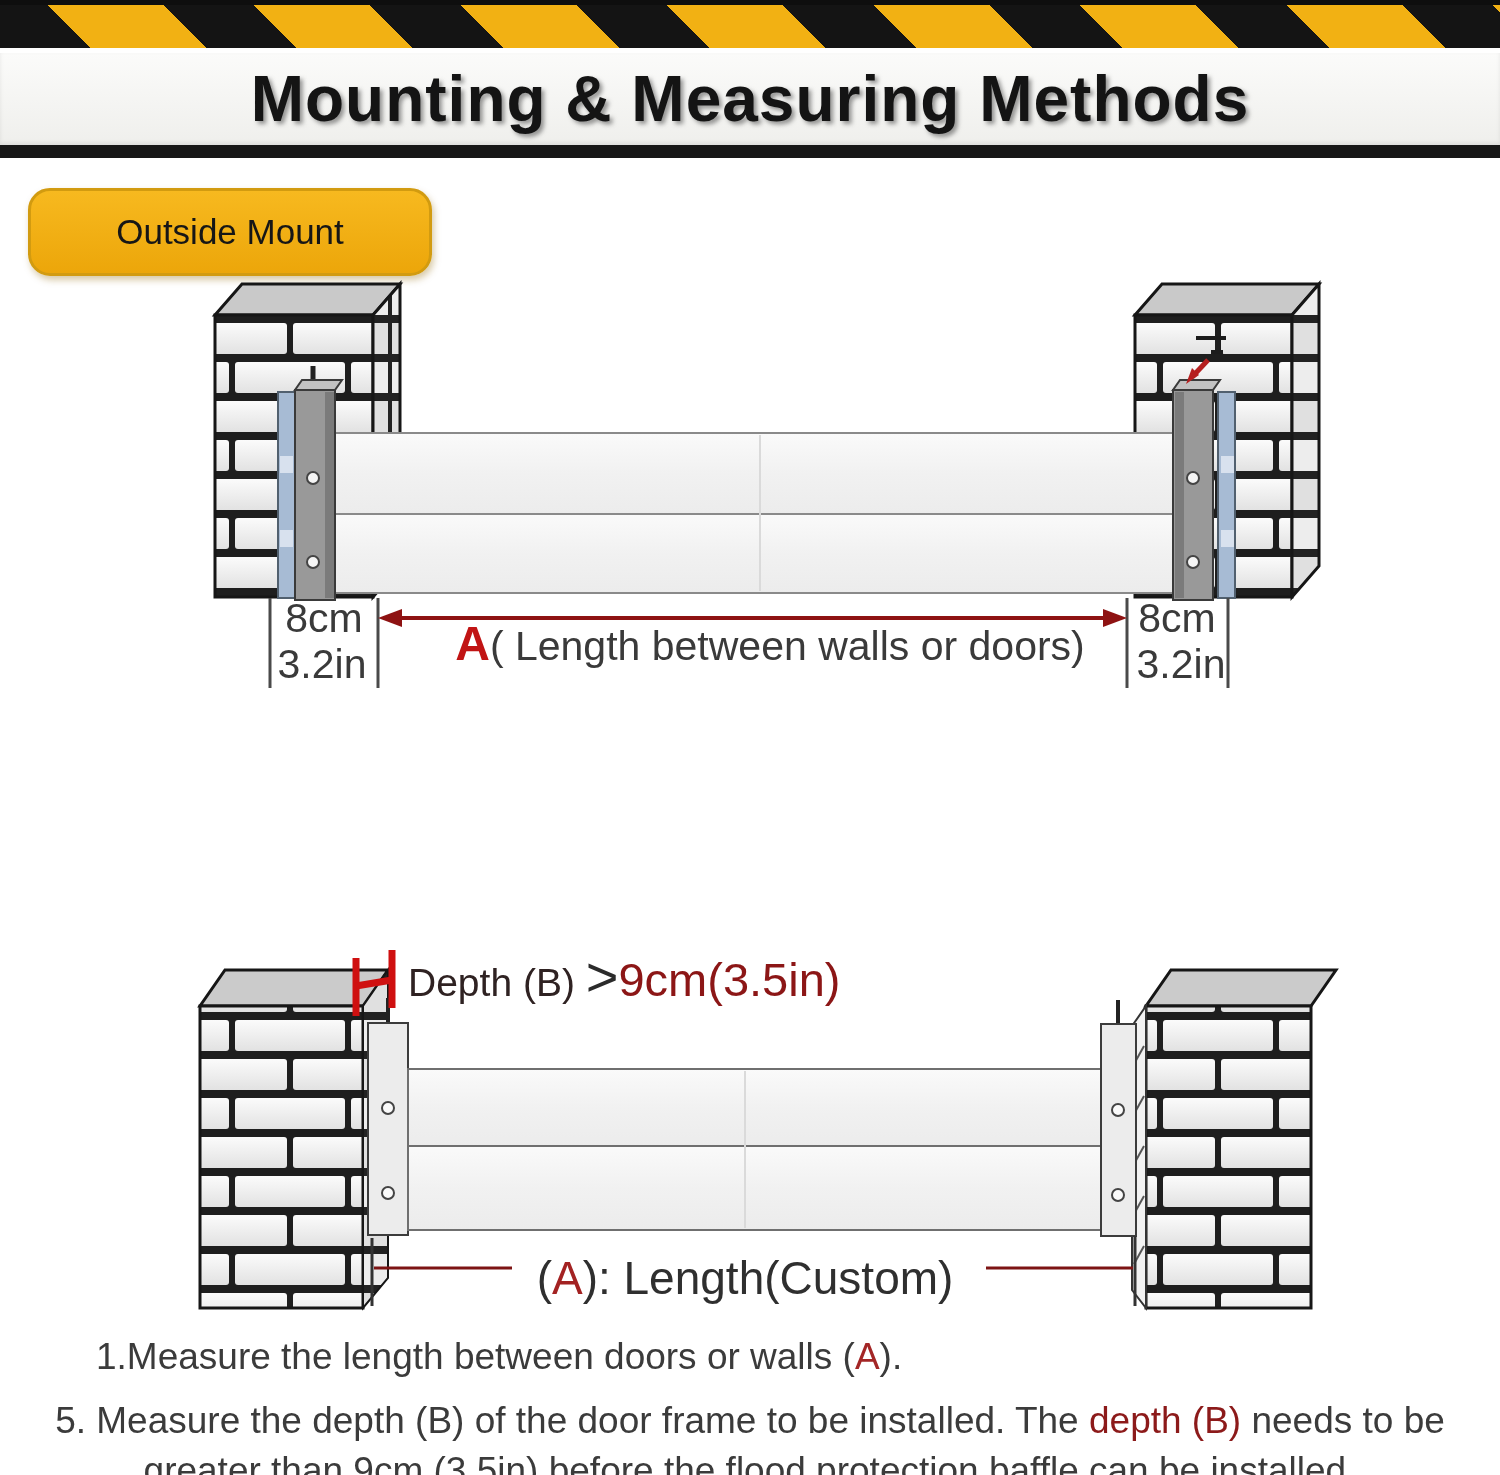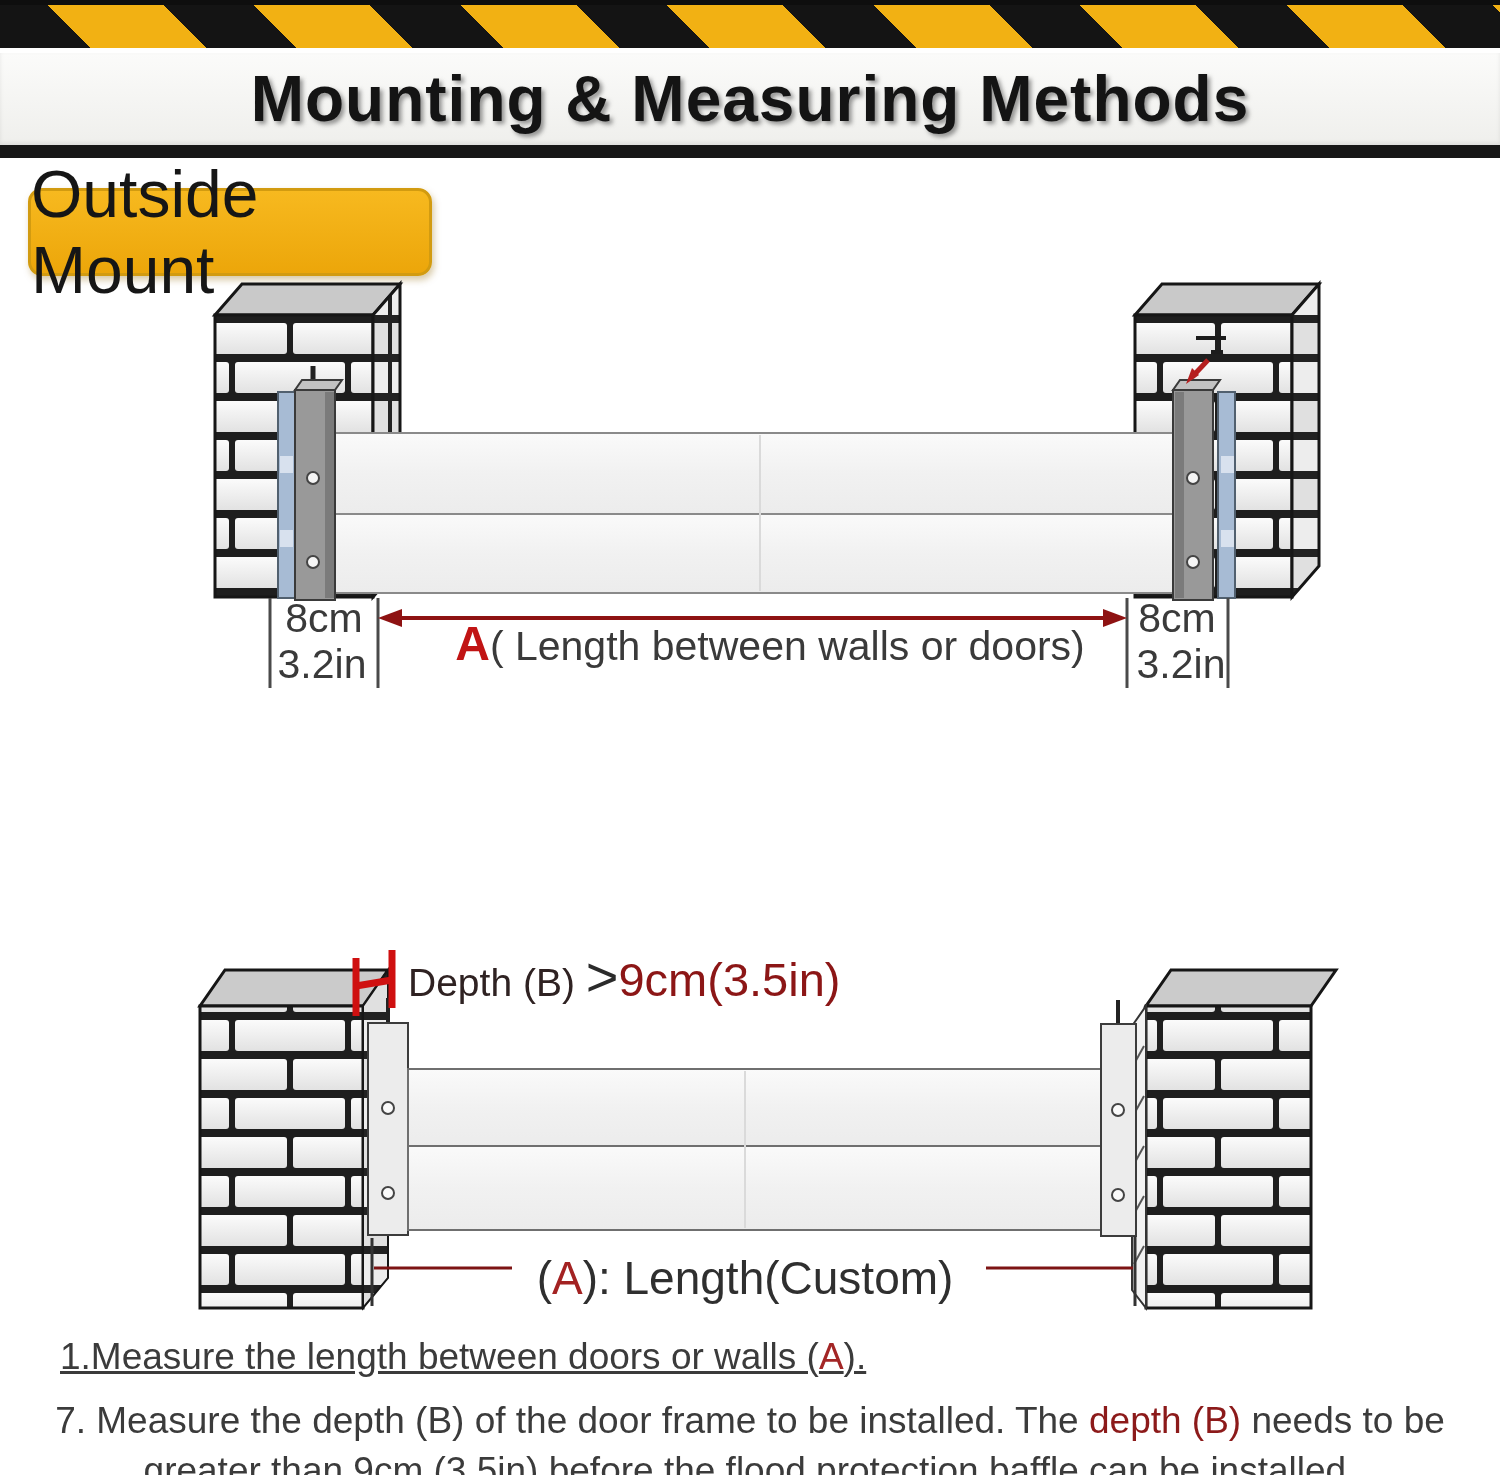--- a/index.html
+++ b/index.html
@@ -13,37 +13,37 @@
     border-bottom:3px solid #ffffff;}
   .title-band{position:absolute;left:0;top:53px;width:1500px;height:92px;
     background:linear-gradient(#fbfbfa,#efefec);display:flex;align-items:center;justify-content:center;
     box-shadow:inset 0 -2px 4px rgba(0,0,0,0.08);}
   .title-band .title{font-size:64px;font-weight:bold;color:#141414;letter-spacing:1px;
     text-shadow:3px 3px 4px rgba(70,70,70,0.55);}
   .black-bar{position:absolute;left:0;top:145px;width:1500px;height:13px;background:#171717;border-bottom:3px solid #fff;}
 
   
   .badge{position:absolute;display:flex;align-items:center;justify-content:center;
-    background:linear-gradient(#f7b91f,#eca60a);border:3px solid #d29b10;border-radius:14px;
-    box-shadow:2px 4px 7px rgba(140,100,0,0.35);color:#161616;font-size:66px;}
+    background:linear-gradient(#f7b91f,#eca60a);border:3px solid #d29b10;border-radius:22px;
+    box-shadow:2px 4px 7px rgba(140,100,0,0.35);color:#161616;font-size:35px;}
   .badge-outside{left:28px;top:188px;width:398px;height:82px;}
   .badge-inside{left:28px;top:840px;width:386px;height:86px;}
 
   
   .svg-abs{position:absolute;left:0;}
   .svg-outside{top:280px;}
   .svg-inside{top:938px;}
   svg text{font-family:"Liberation Sans",sans-serif;}
 
   
   .steps-outside{position:absolute;left:95px;top:722px;font-size:37px;color:#3b3b3b;line-height:53px;}
   .hl-red{color:#a32626;}
   .hl-red2{color:#8c1a1a;}
   .steps-inside{position:absolute;left:0;top:1336px;width:1500px;font-size:37px;color:#3b3b3b;}
-  .steps-inside .s1{margin:0 0 18px 60px;text-decoration:underline;}
+  .steps-inside .s1{margin:0 0 18px 96px;}
   .steps-inside .s2{margin:0 auto;width:1452px;text-align:center;line-height:50px;}
 </style>
 </head>
 <body>
 
 <div class="page">
 
   <div class="top-line"></div>
   <div class="hazard-tape"></div>
   <div class="title-band">
@@ -195,16 +195,16 @@
       <line x1="372" y1="300" x2="372" y2="368" stroke="#333" stroke-width="3"></line>
       <line x1="1135" y1="298" x2="1135" y2="368" stroke="#333" stroke-width="3"></line>
       <line x1="374" y1="330" x2="512" y2="330" stroke="#7d1414" stroke-width="3"></line>
       <line x1="986" y1="330" x2="1133" y2="330" stroke="#7d1414" stroke-width="3"></line>
       <text x="745" y="356" text-anchor="middle" font-size="46"><tspan fill="#2f2f2f">(</tspan><tspan fill="#a32222">A</tspan><tspan fill="#2f2f2f">): Length(Custom)</tspan></text>
     </g>
   </svg>
 
   <div class="steps-inside">
     <p class="s1"><span>1.Measure the length between doors or walls (</span><span class="hl-red">A</span><span>).</span></p>
-    <p class="s2"><span>7. Measure the depth (B) of the door frame to be installed. The </span><span class="hl-red2">depth (B)</span><span> needs to be greater than 9cm (3.5in) before the flood protection baffle can be installed.</span></p>
+    <p class="s2"><span>5. Measure the depth (B) of the door frame to be installed. The </span><span class="hl-red2">depth (B)</span><span> needs to be greater than 9cm (3.5in) before the flood protection baffle can be installed.</span></p>
   </div>
 
 </div>
 
 </body></html>

